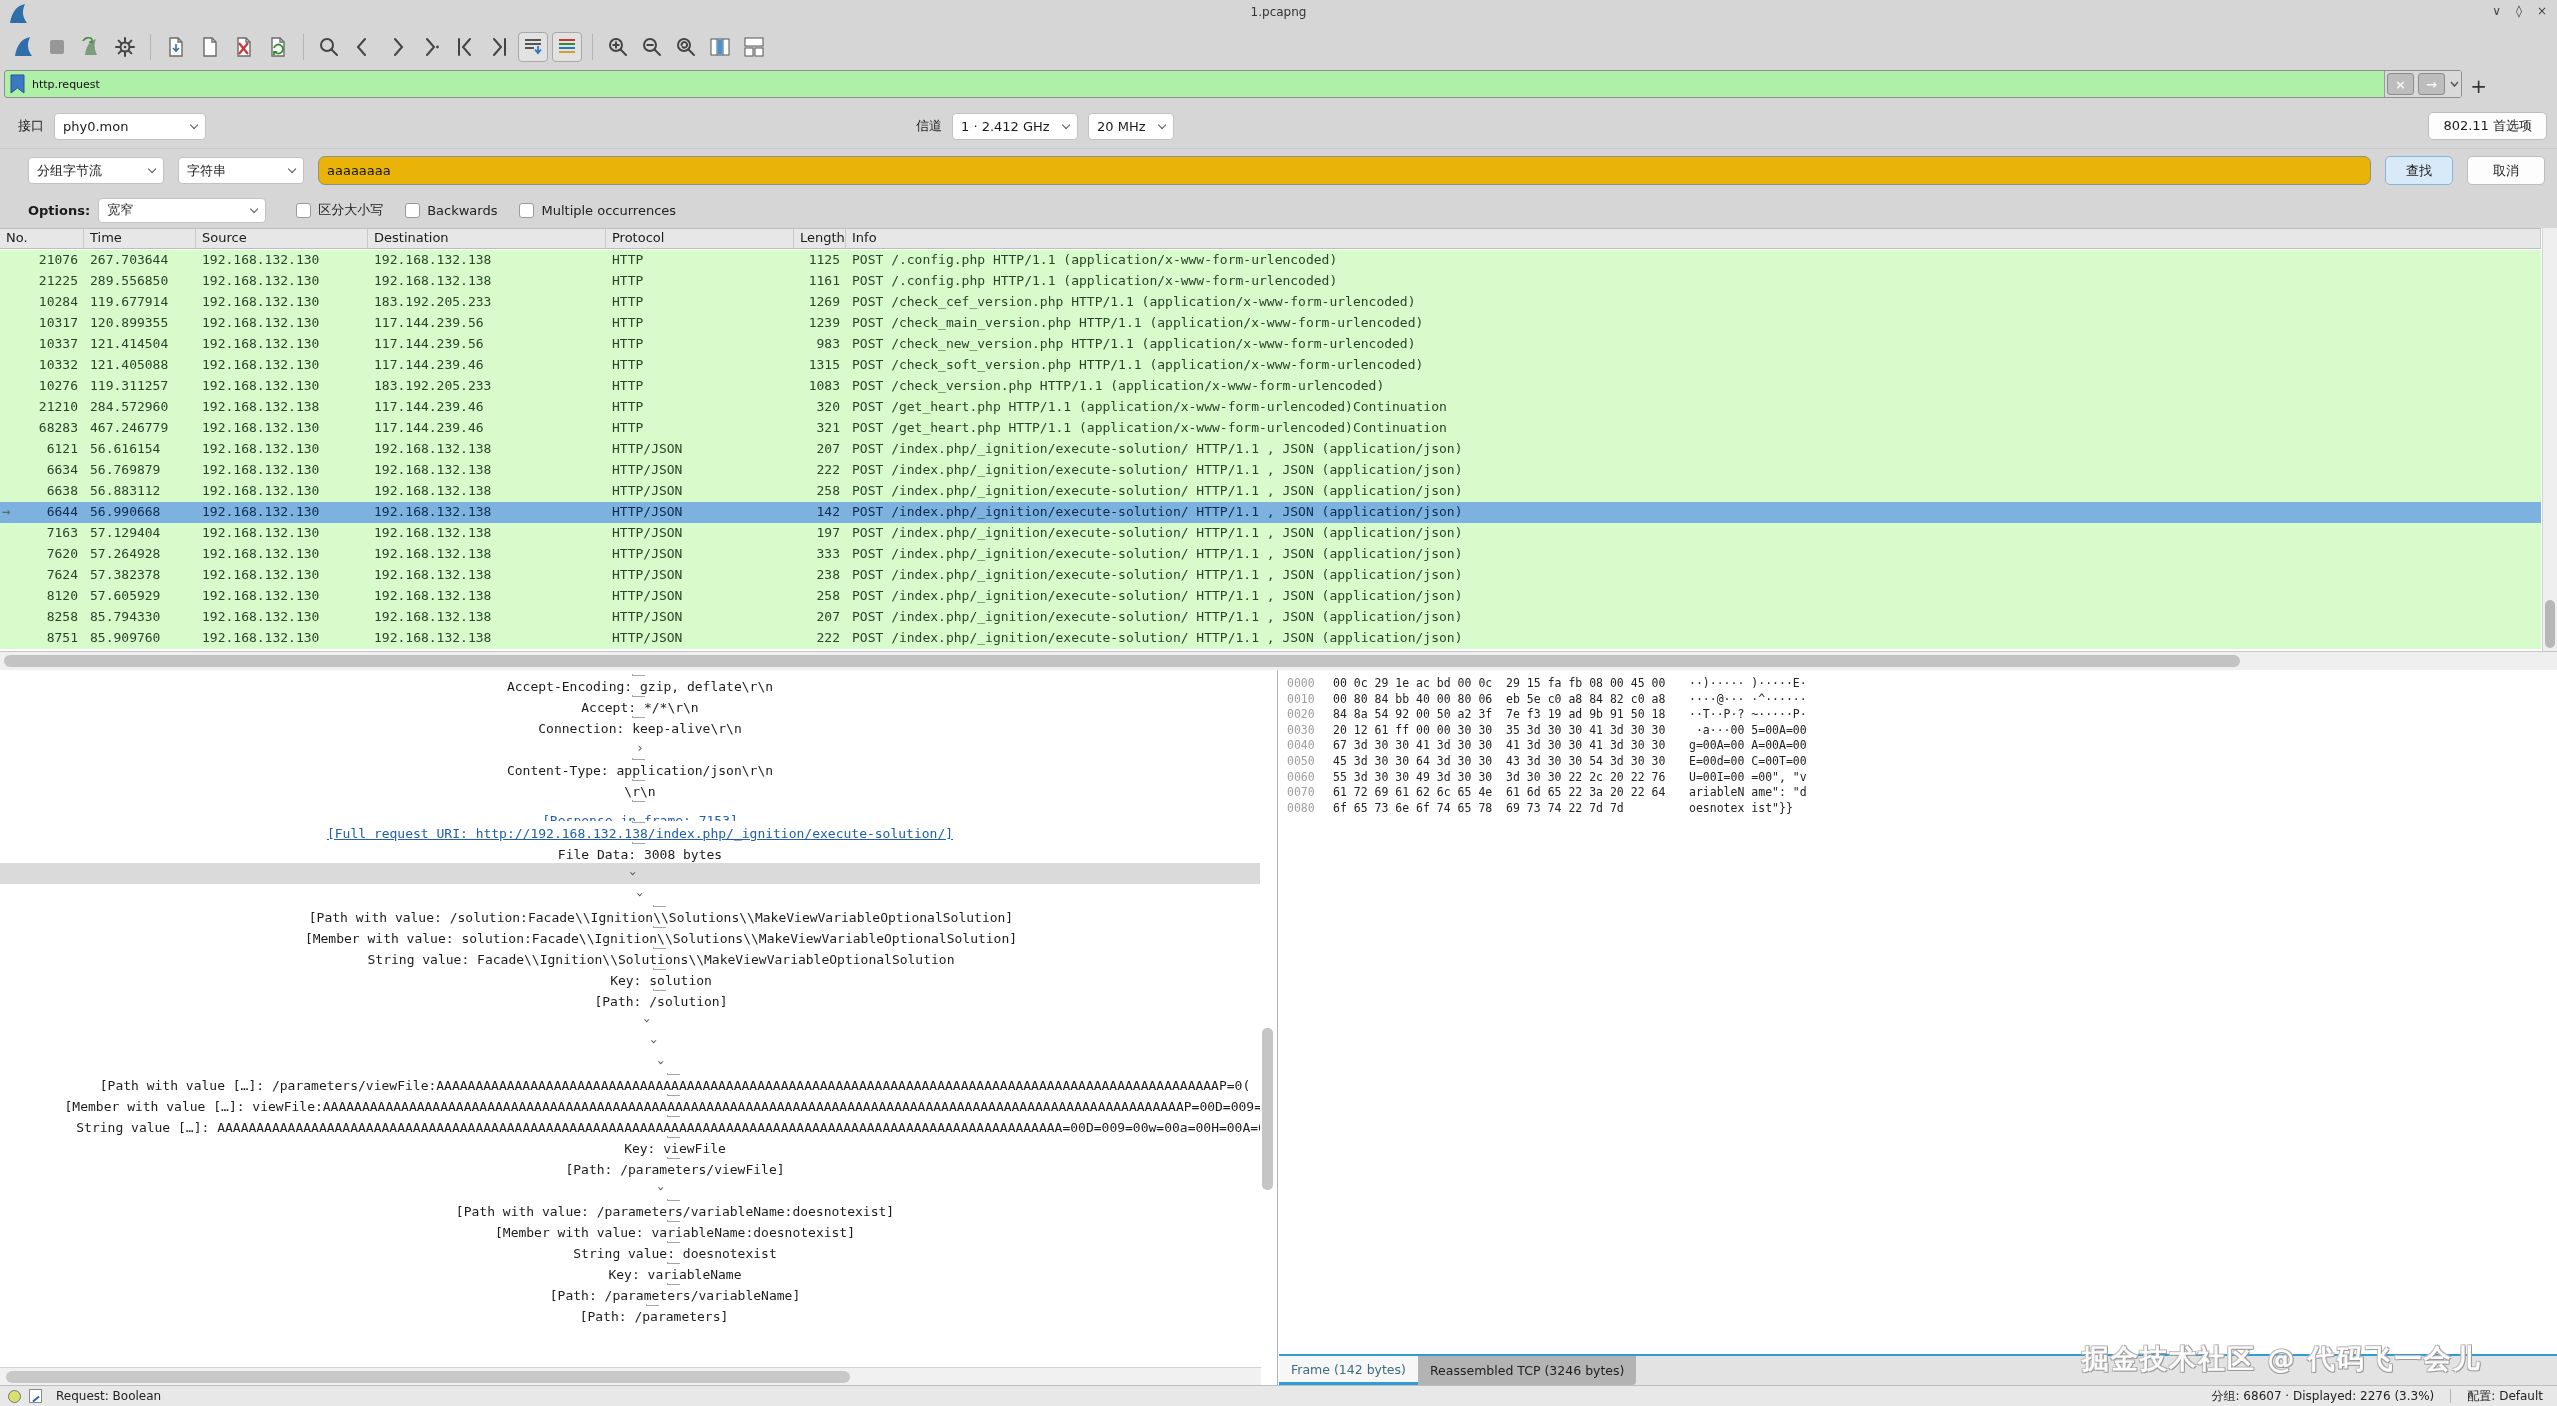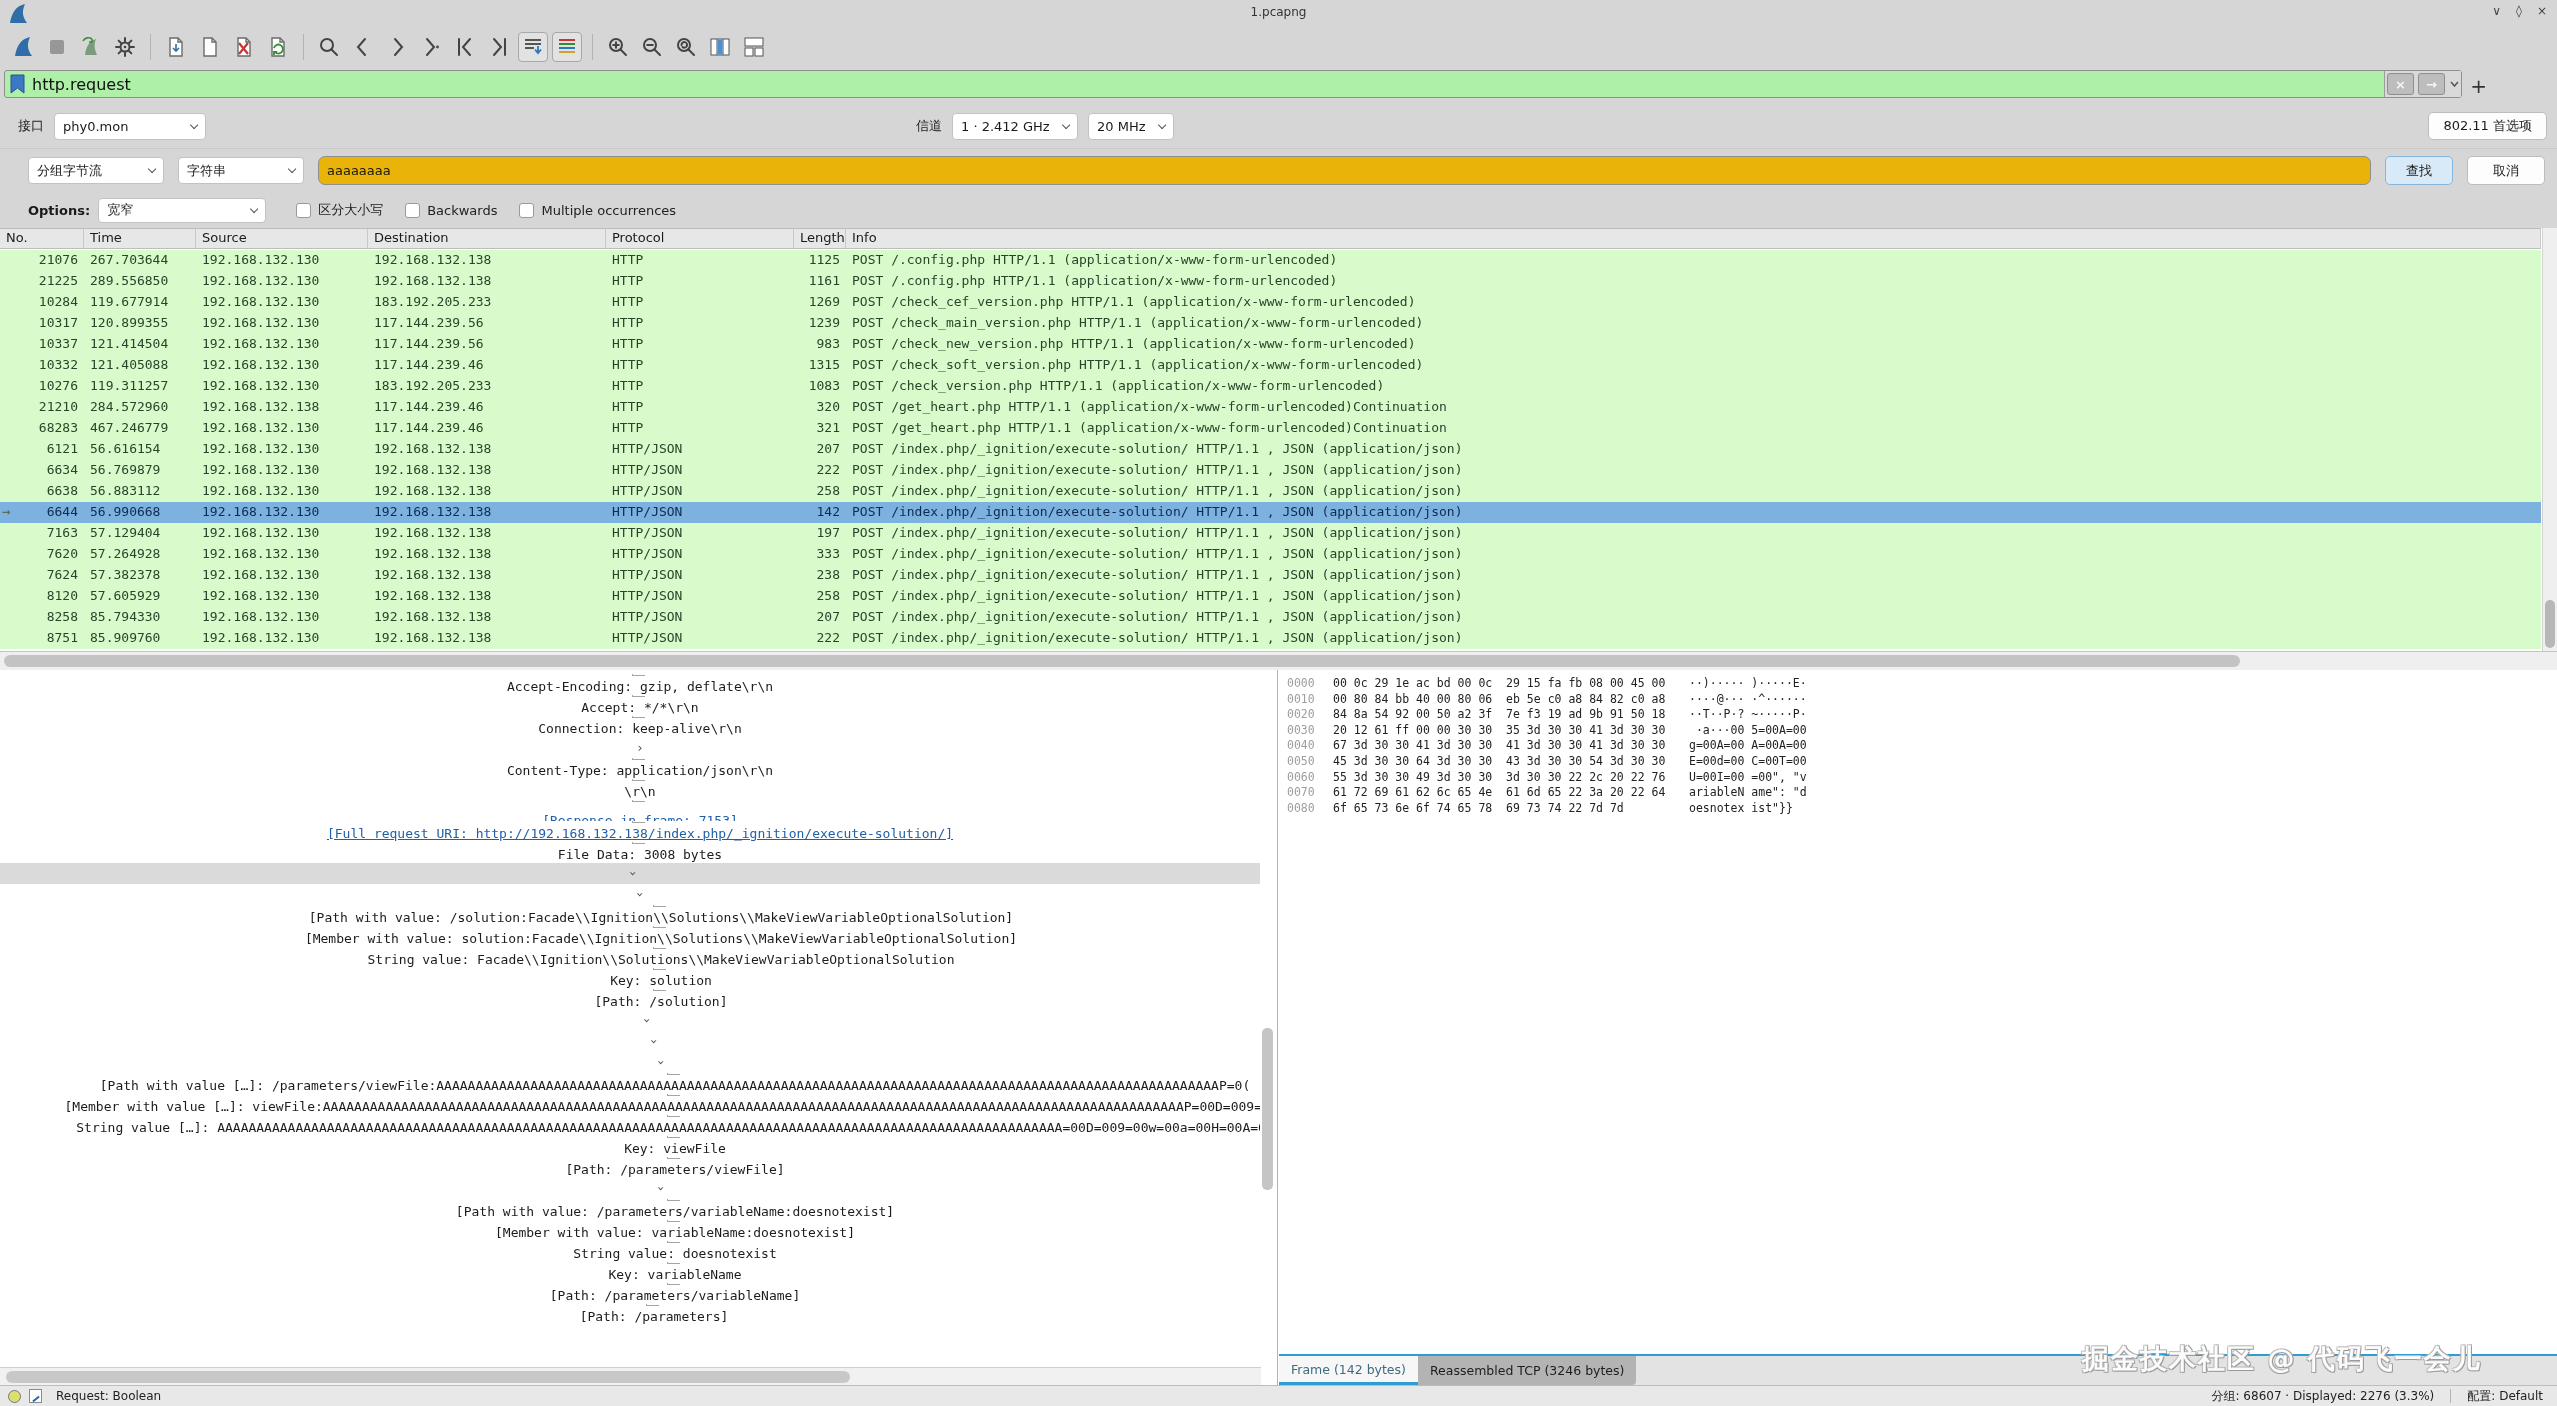--- a/index.html
+++ b/index.html
@@ -19,21 +19,21 @@
   .tbtn { width:30px; height:30px; display:flex; align-items:center; justify-content:center; border-radius:4px; }
   .tbtn svg { width:24px; height:24px; }
   .tbtn.pressed { background:#e2e2e2; border:1px solid #a8a8a8; }
   .tsep { width:1px; height:26px; background:#b4b4b4; margin:0 6px; }
 
   
   .filterbar { position:absolute; top:66px; left:0; width:100%; height:38px; }
   .filter-input { position:absolute; left:4px; top:4px; width:2458px; height:28px; background:#aff0a8;
                   border:1px solid #8f8f8f; border-radius:3px; display:flex; align-items:center; }
   .fbookmark { width:17px; height:20px; margin:0 6px 0 4px; }
-  .ftext { font-size:16px; color:#111; flex:1; }
+  .ftext { font-size:11px; color:#111; flex:1; }
   .fctl { display:flex; align-items:center; height:100%; background:#d9d9d9; border-left:1px solid #9c9c9c; }
   .fbtn { width:27px; height:22px; margin:0 2px; background:#bdbdbd; border:1px solid #8d8d8d; border-radius:3px;
           display:flex; align-items:center; justify-content:center; font-size:13px; color:#f5f5f5; font-weight:bold; }
   .fcaret { width:14px; display:flex; align-items:center; justify-content:center; }
   .plus-btn { position:absolute; right:70px; top:8px; font-size:20px; color:#333; }
 
   
   .wrow { position:absolute; left:0; width:100%; display:flex; align-items:center; }
   .wireless { top:104px; height:44px; padding-left:18px; gap:10px; }
   .searchrow { top:148px; height:44px; padding:0 10px 0 28px; gap:14px; border-top:1px solid #c9c9c9; }

